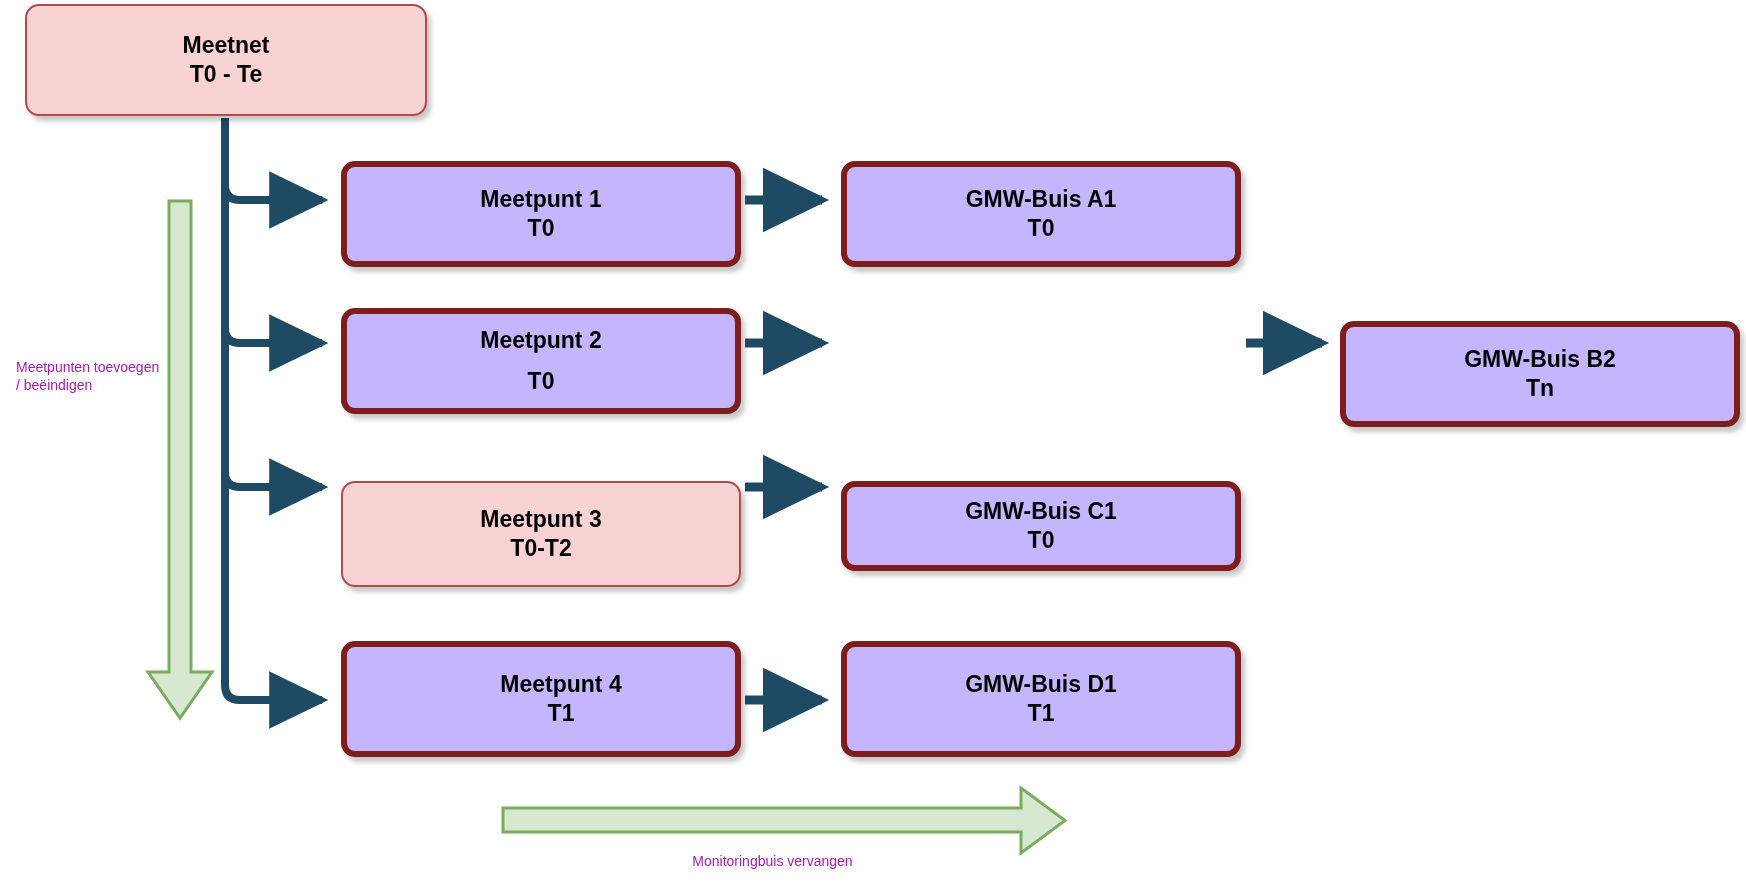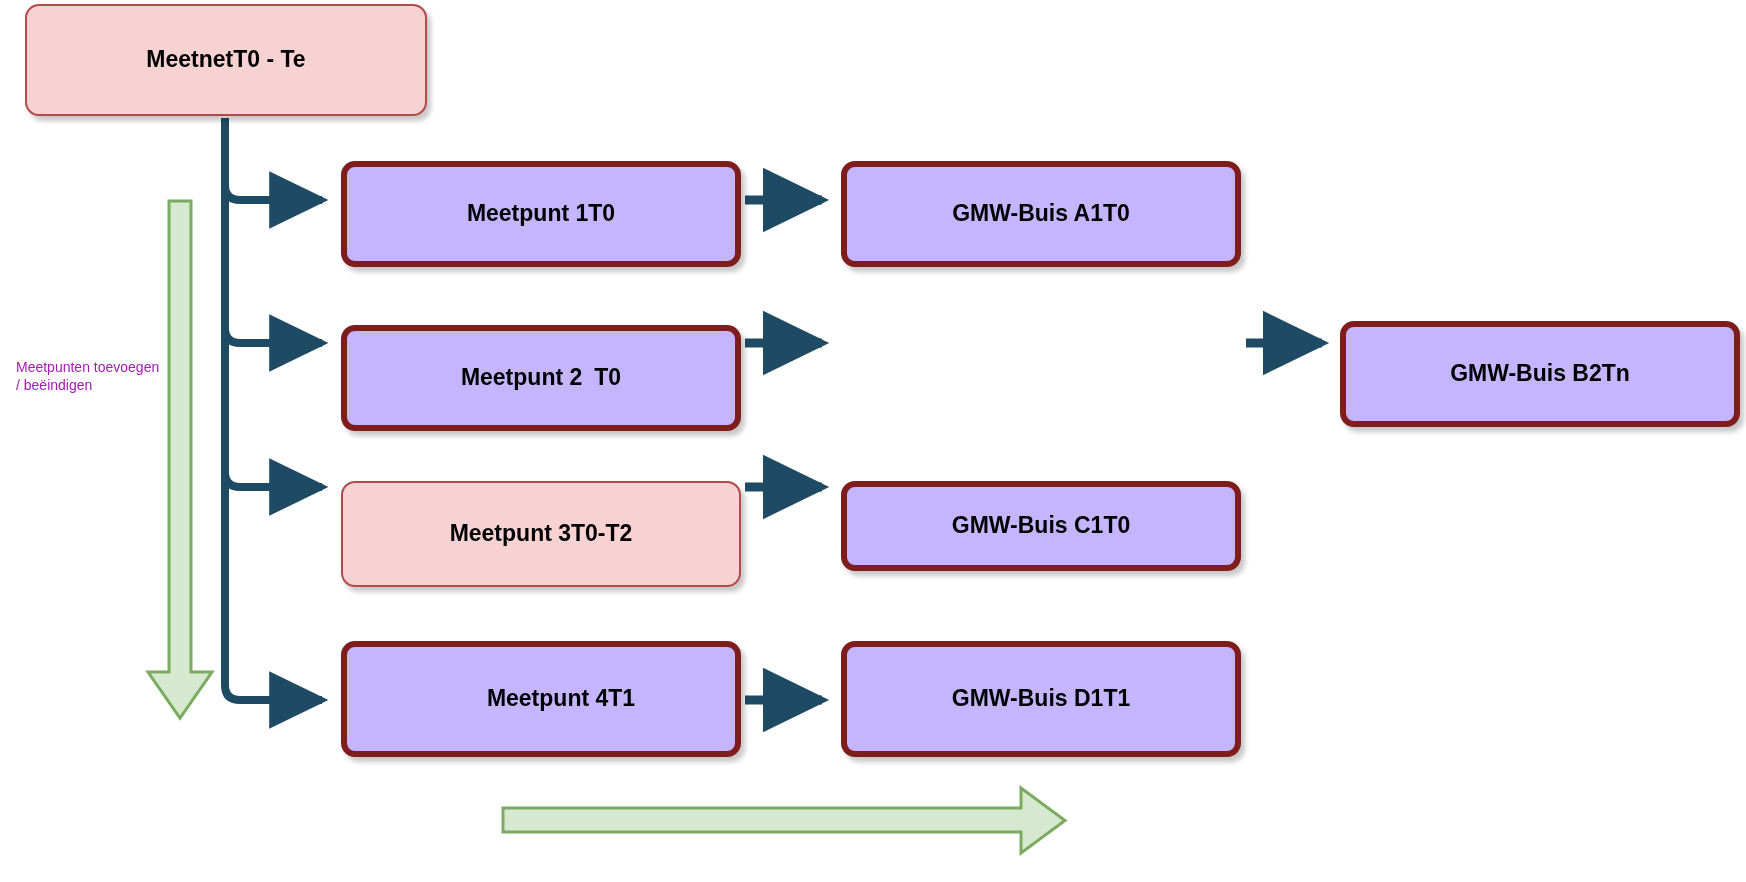--- a/index.html
+++ b/index.html
@@ -13,21 +13,21 @@
     height: 882px;
     background: #ffffff;
     font-family: "Liberation Sans", sans-serif;
     overflow: hidden;
   }
   .node {
     position: absolute;
     box-sizing: border-box;
     border-radius: 14px;
     display: flex;
-    flex-direction: row;
+    flex-direction: column;
     align-items: center;
     justify-content: center;
     text-align: center;
     font-weight: bold;
     font-size: 23px;
     line-height: 1.28;
     color: #000000;
     box-shadow: 4px 5px 5px rgba(0,0,0,0.22);
     z-index: 5;
   }
@@ -99,21 +99,21 @@
 
   <div class="node blue" style="left:341px; top:161px; width:400px; height:106px;">
     <span>Meetpunt 1</span>
     <span class="line2">T0</span>
   </div>
   <div class="node blue" style="left:841px; top:161px; width:400px; height:106px;">
     <span>GMW-Buis A1</span>
     <span class="line2">T0</span>
   </div>
 
-  <div class="node blue" style="left:341px; top:325px; width:400px; height:106px;gap:12px;">
+  <div class="node blue" style="left:341px; top:308px; width:400px; height:106px;gap:12px;">
     <span>Meetpunt 2</span>
     <span class="line2">T0</span>
   </div>
   <div class="node blue" style="left:1340px; top:321px; width:400px; height:106px;">
     <span>GMW-Buis B2</span>
     <span class="line2">Tn</span>
   </div>
 
   <div class="node red" style="left:341px; top:481px; width:400px; height:106px;">
     <span>Meetpunt 3</span>
@@ -127,14 +127,15 @@
   <div class="node blue" style="left:341px; top:641px; width:400px; height:116px;padding-left:40px;">
     <span>Meetpunt 4</span>
     <span class="line2">T1</span>
   </div>
   <div class="node blue" style="left:841px; top:641px; width:400px; height:116px;">
     <span>GMW-Buis D1</span>
     <span class="line2">T1</span>
   </div>
 
   <div class="caption" id="side-caption">Meetpunten toevoegen / beëindigen</div>
+  <div class="caption" id="bottom-caption">Monitoringbuis vervangen</div>
 
 </div>
 
 </body></html>

